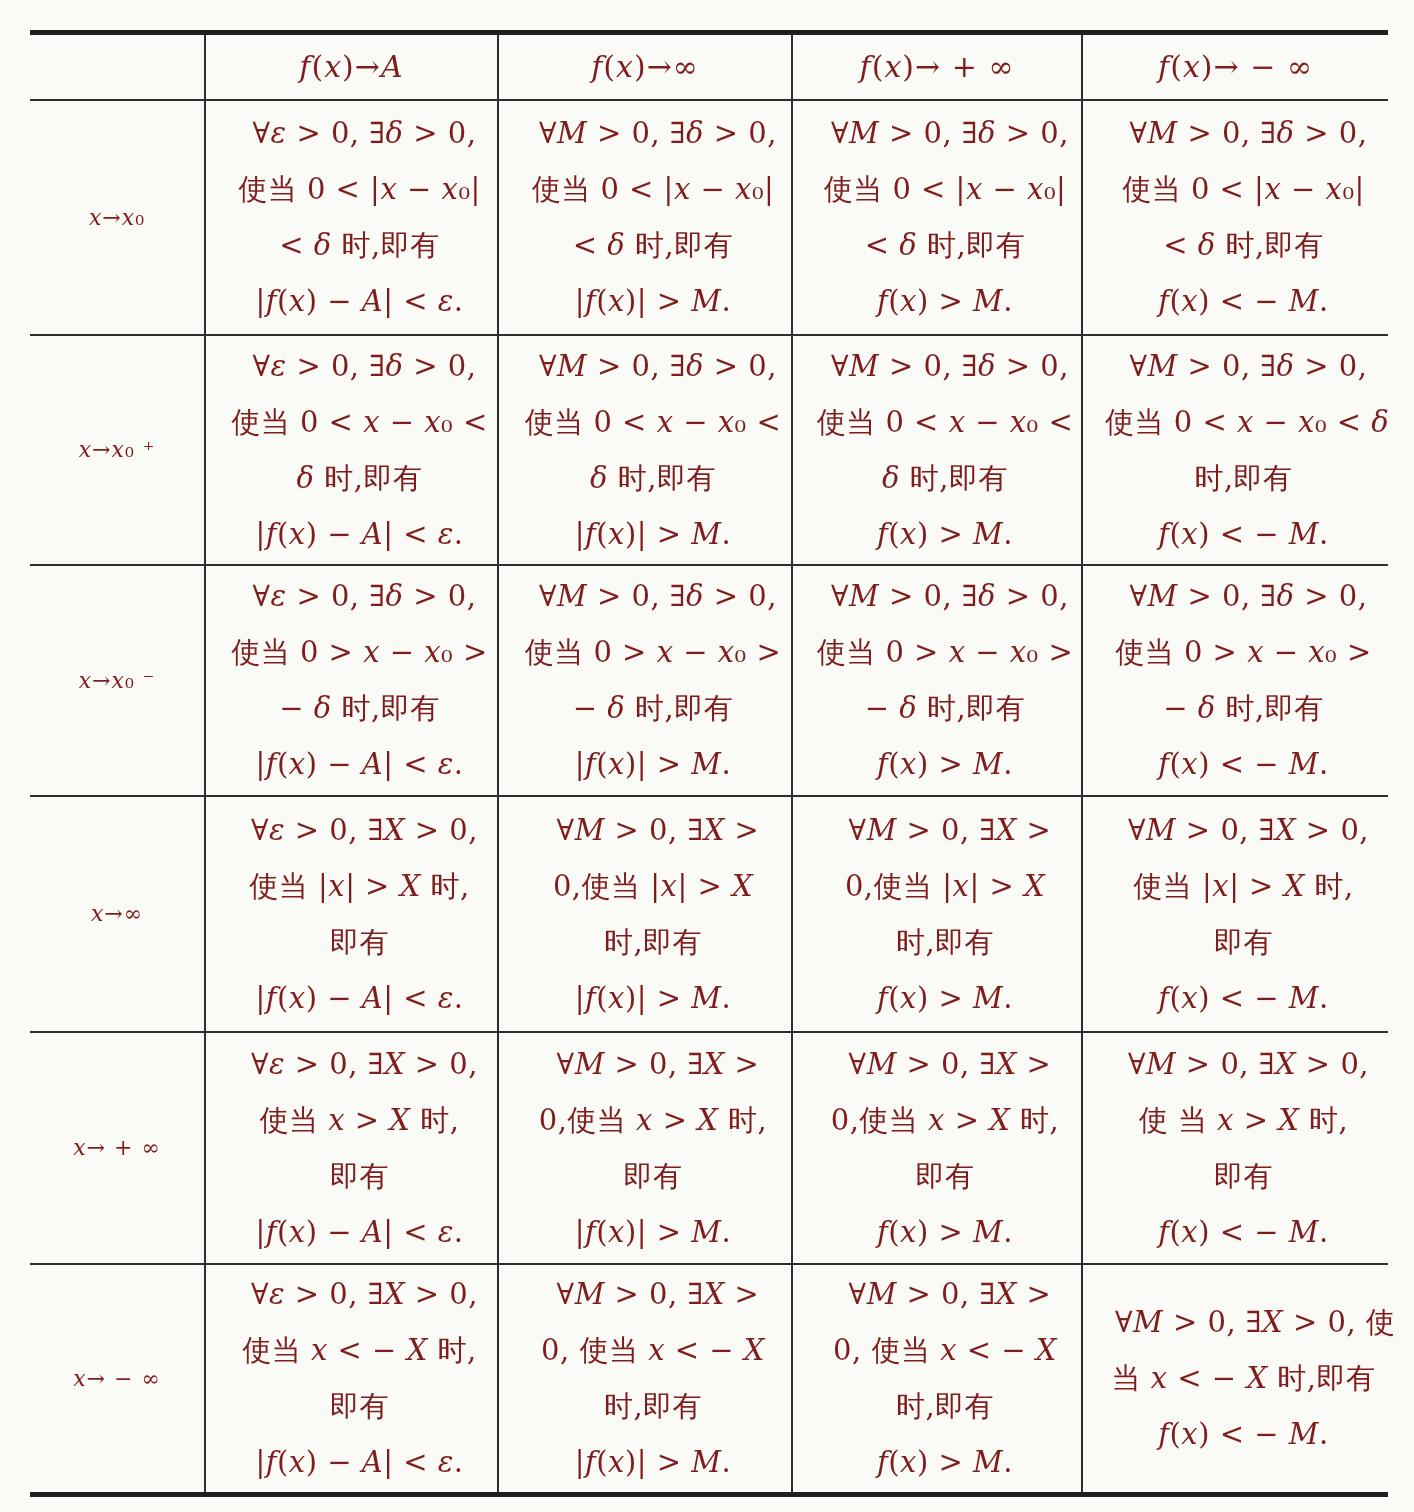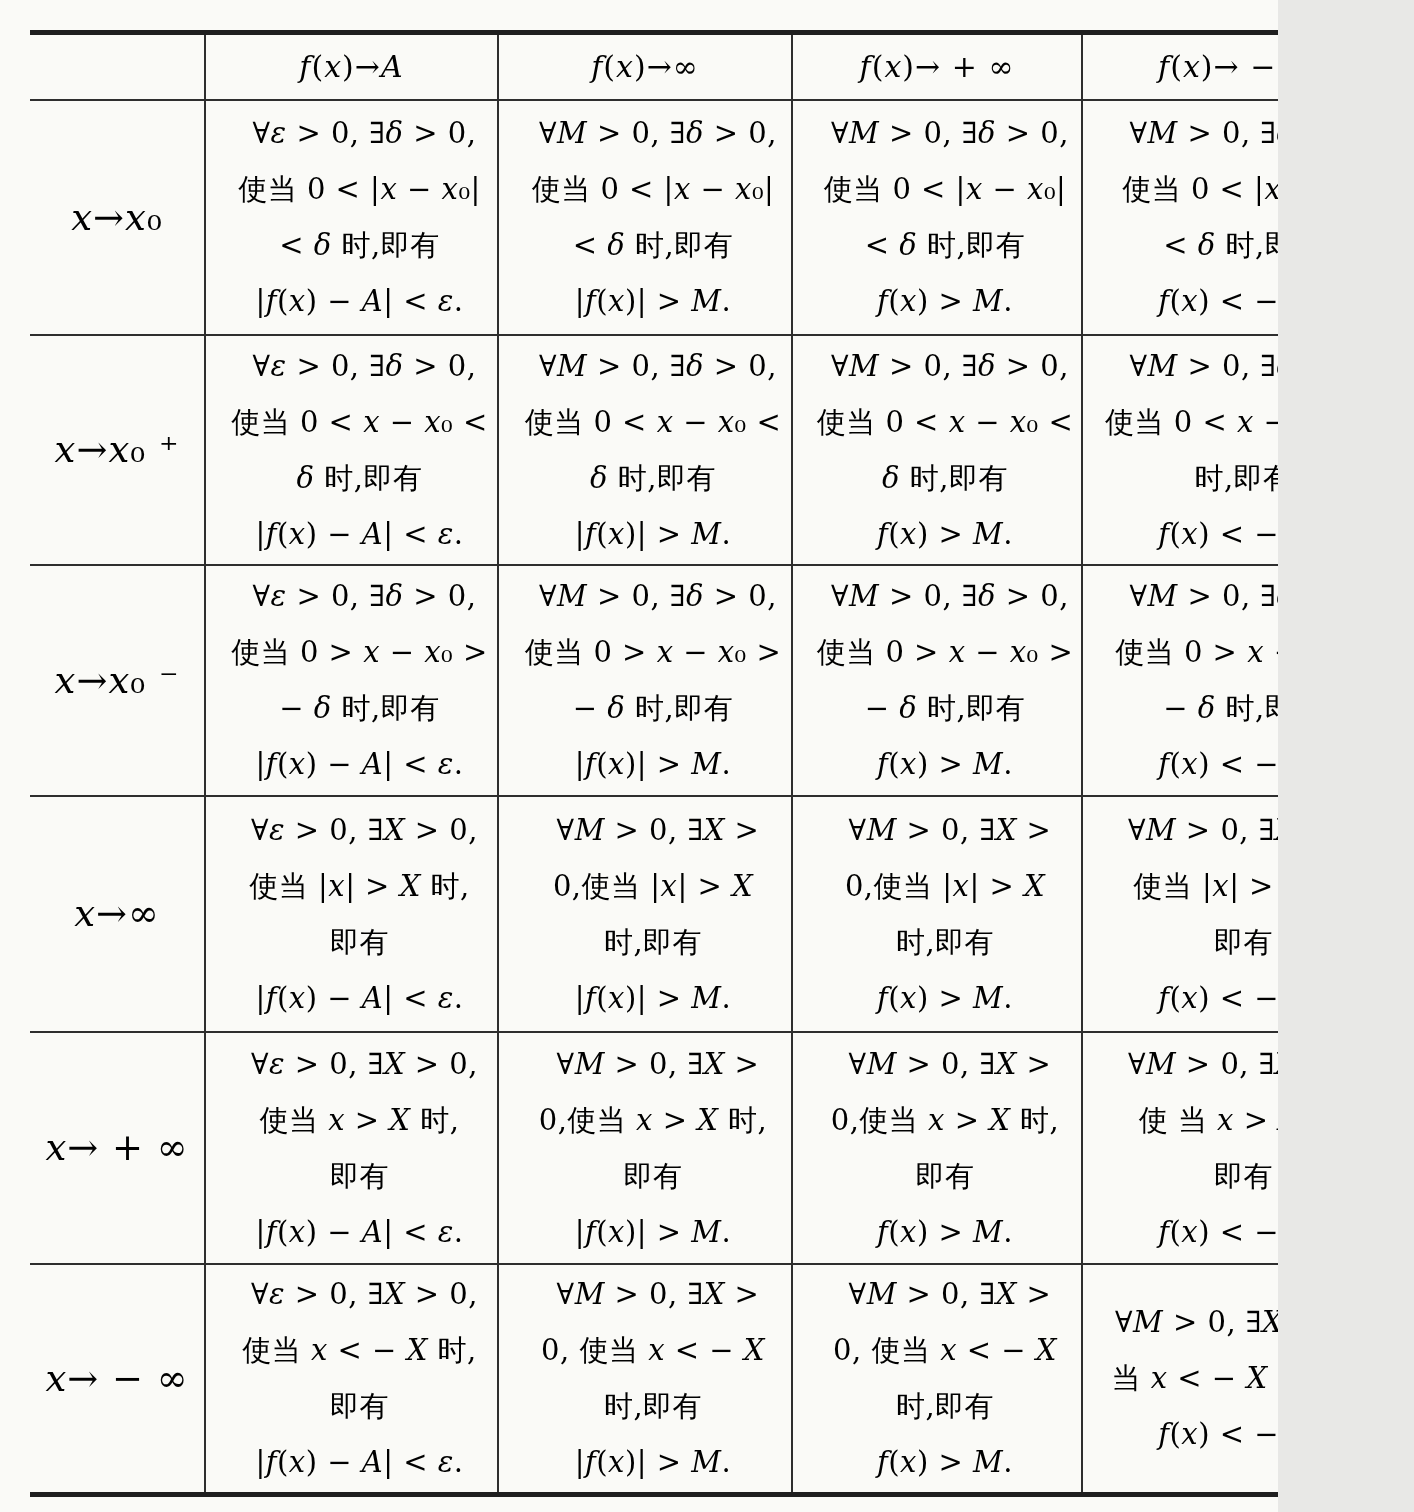--- a/index.html
+++ b/index.html
@@ -1,23 +1,23 @@
 <!DOCTYPE html>
 <html><head>
 <meta charset="utf-8">
 <style>
   html,body{margin:0;padding:0;}
   body{background:#e8e8e6;}
   .page{
     position:relative;
-    width:1278px;height:1512px;
+    width:1414px;height:1512px;
     background:#fafaf7;
     overflow:hidden;
     font-family:"DejaVu Serif","Liberation Serif",serif;
-    color:#000000;
+    color:#7f1d1d;
   }
   table.limits{
     position:absolute;left:30px;top:30px;
     width:1358px;
     border-collapse:collapse;
     table-layout:fixed;
     border-top:5px solid #1f1f1f;
     border-bottom:5px solid #1f1f1f;
   }
   col.c0{width:175px}
@@ -41,21 +41,21 @@
   tbody tr:nth-child(4){height:236px}
   tbody tr:nth-child(5){height:232px}
   tbody tr:nth-child(6){height:231px}
   thead th{
     text-align:center;
     font-size:30px;
     letter-spacing:1px;
   }
   th.rowlab{
     text-align:center;
-    font-size:37px;
+    font-size:22px;
     letter-spacing:1px;
   }
   td{
     font-size:29px;
     line-height:56px;
     text-align:center;
   }
   td .line{
     padding-left:22px;
     padding-right:6px;

